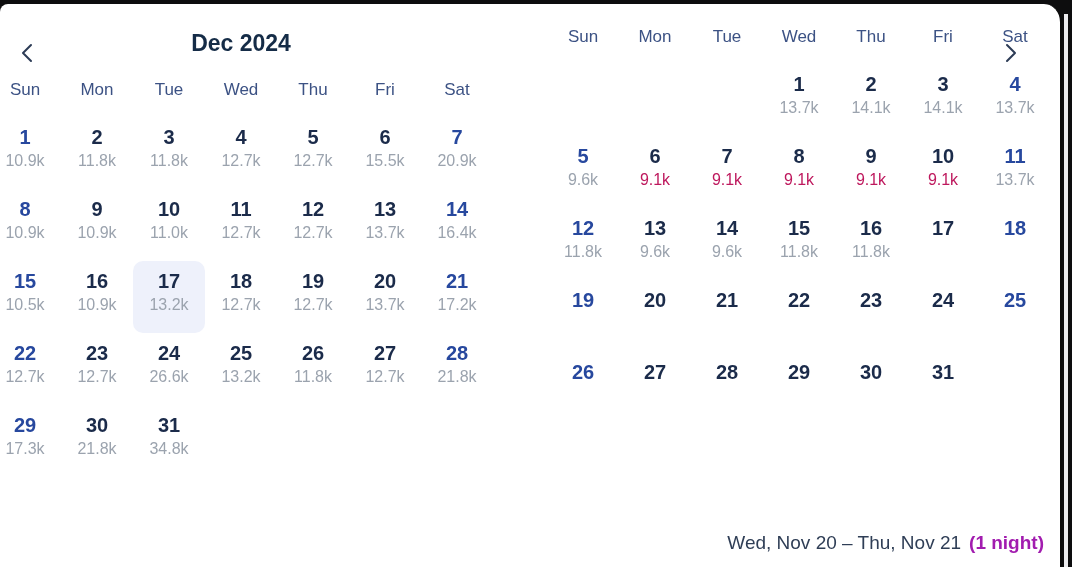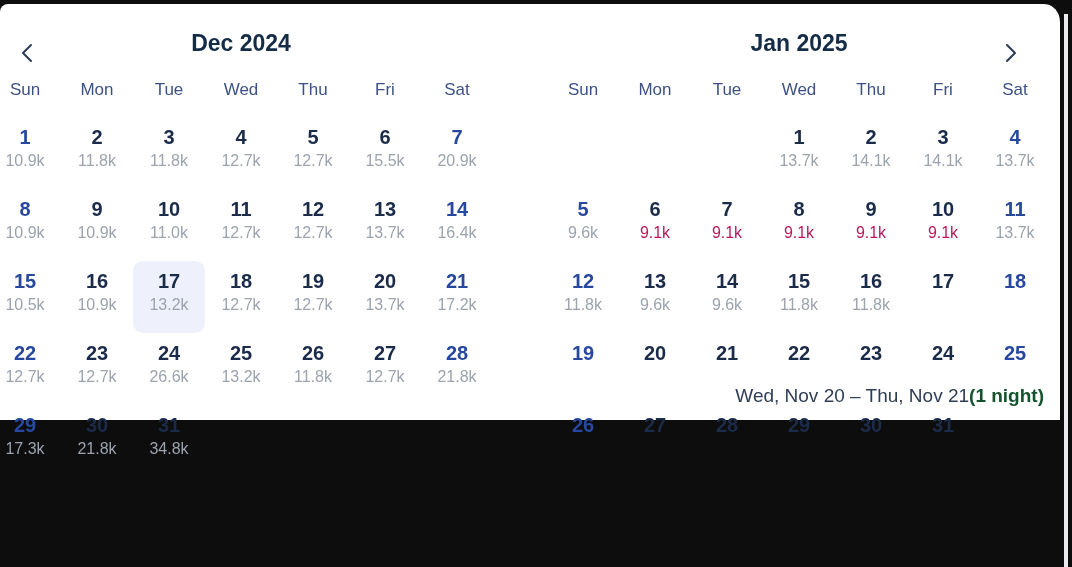--- a/index.html
+++ b/index.html
@@ -4,21 +4,21 @@
 <style>
   html,body{margin:0;padding:0;}
   body{
     width:1072px;height:567px;position:relative;overflow:hidden;
     background:#0d0d0e;
     font-family:"Liberation Sans", sans-serif;
     -webkit-font-smoothing:antialiased;
   }
   .right-sliver{position:absolute;left:1064px;top:14px;width:4px;height:553px;background:#ececef;}
   .panel{
-    position:absolute;left:0;top:4px;width:1060px;height:416px;
+    position:absolute;left:0;top:4px;width:1060px;height:563px;
     background:#ffffff;border-right:2px solid #0b0b0b;
     border-radius:8px 18px 0 0;
   }
   .nav-btn{
     position:absolute;top:30px;width:38px;height:38px;
     background:transparent;border:none;padding:0;cursor:pointer;
     display:flex;align-items:center;justify-content:center;
   }
   .nav-prev{left:8px;}
   .nav-next{left:992px;}
@@ -47,21 +47,21 @@
   }
   .cell .num{font-size:20px;font-weight:bold;color:#1b2b4a;line-height:26px;}
   .cell.weekend .num{color:#27489e;}
   .cell .price{font-size:16px;color:#9ba3ae;line-height:21px;}
   .cell .price.orange{color:#be185d;}
   .cell.selected{background:#eef1fb;}
   .footer{
     position:absolute;right:16px;bottom:13px;
     font-size:19px;color:#2f3e56;white-space:nowrap;
   }
-  .footer .nights{font-weight:bold;color:#14532d;}
+  .footer .nights{font-weight:bold;color:#a21caf;margin-left:8px;}
 </style>
 </head>
 <body>
 
 <div class="right-sliver"></div>
 
 <div class="panel">
 
   <button class="nav-btn nav-prev">
     <span>
@@ -212,21 +212,20 @@
           <div class="price">21.8k</div>
         </div>
         <div class="cell">
           <div class="num">31</div>
           <div class="price">34.8k</div>
         </div>
       </div>
   </section>
 
   <section class="month month-jan">
-    <div class="month-title">Jan 2025</div>
     <div class="weekday-row">
         <div class="weekday">Sun</div>
         <div class="weekday">Mon</div>
         <div class="weekday">Tue</div>
         <div class="weekday">Wed</div>
         <div class="weekday">Thu</div>
         <div class="weekday">Fri</div>
         <div class="weekday">Sat</div>
       </div>
     <div class="grid">

